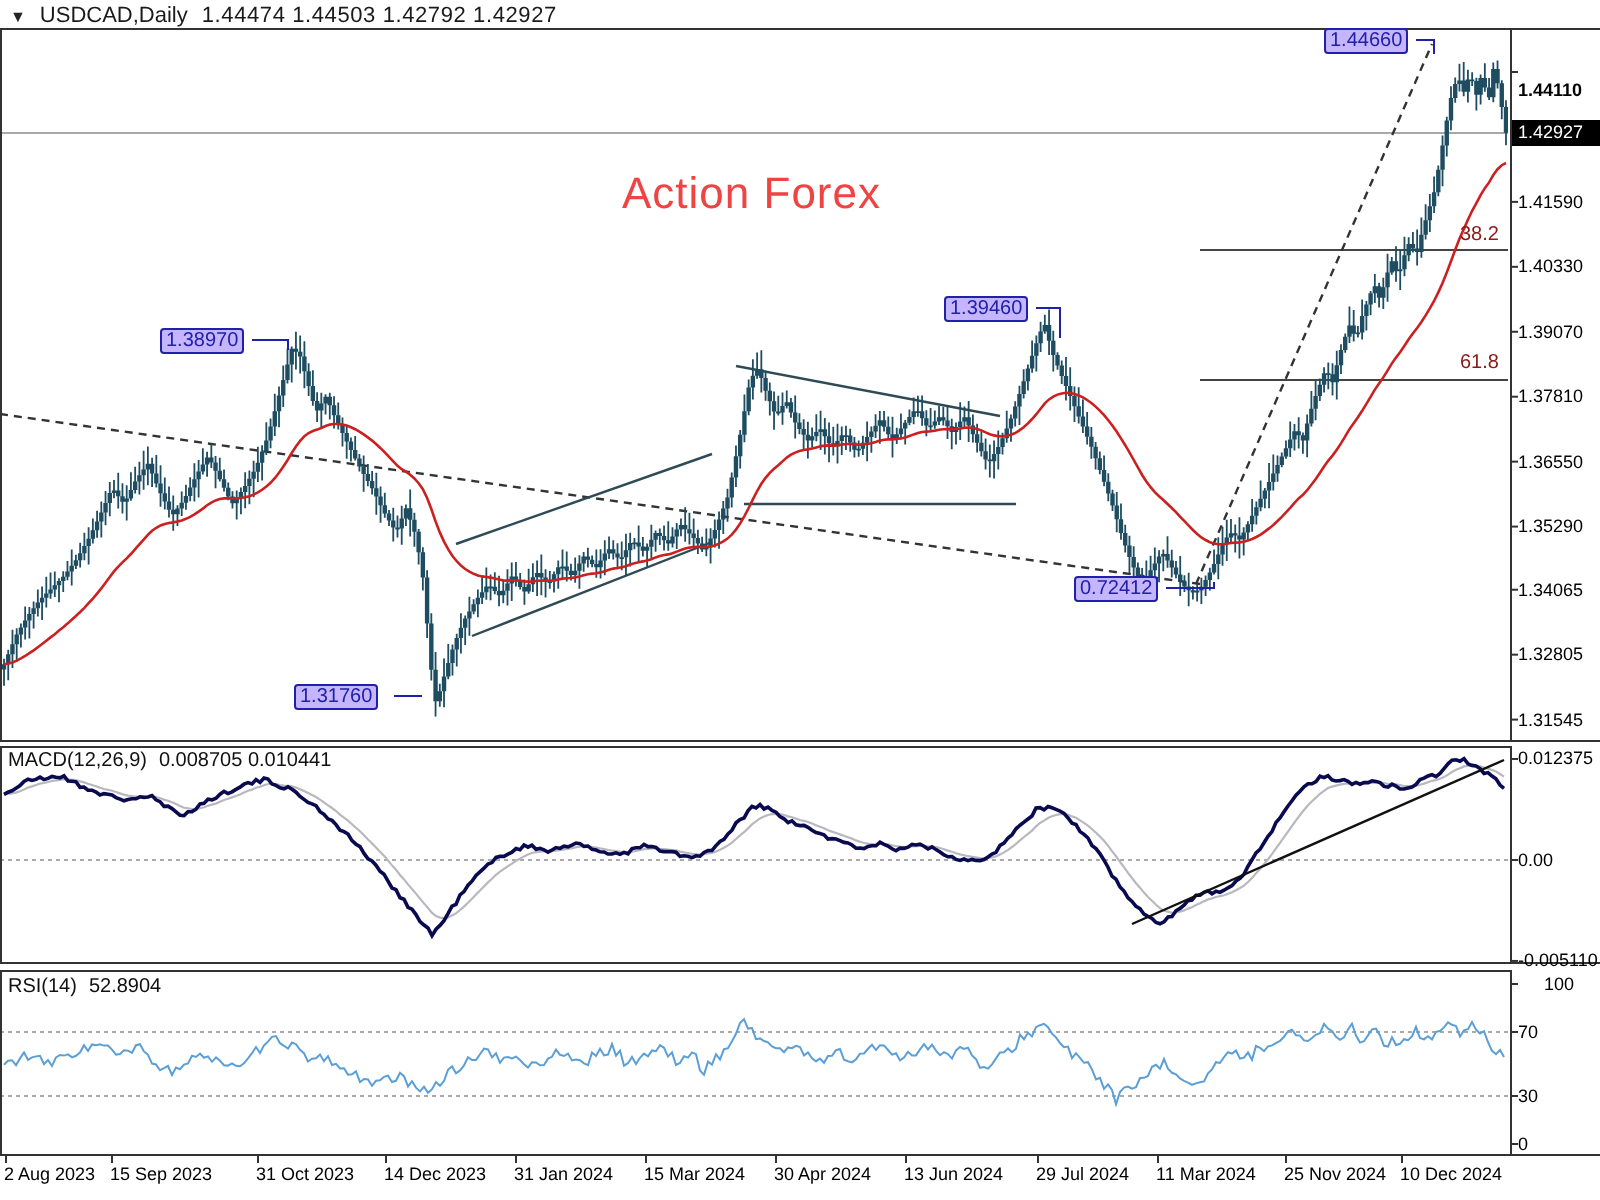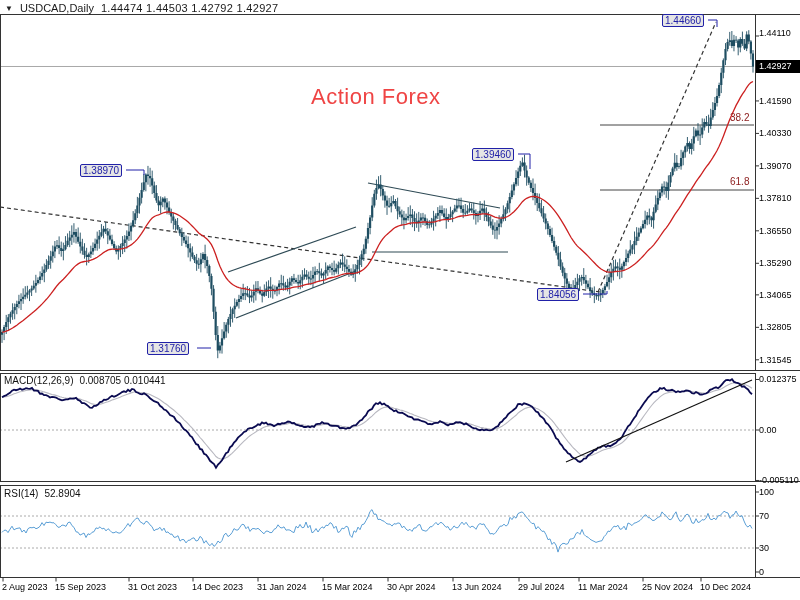--- a/index.html
+++ b/index.html
@@ -13,21 +13,21 @@
              letter-spacing:0.5px;z-index:1;}
   #plot{position:absolute;left:0;top:0;z-index:2;}
   #overlays{position:absolute;left:0;top:0;width:800px;height:600px;z-index:4;pointer-events:none;}
   .hdr{position:absolute;font-size:10px;color:#111;z-index:5;display:flex;gap:6px;}
   .macdhdr{left:4px;top:375px;}
   .rsihdr{left:4px;top:488px;}
   .pricetag{position:absolute;left:756px;top:60px;width:44px;height:13px;background:#000;
             color:#fff;font-size:9px;line-height:13px;padding-left:3px;z-index:5;}
   .axlabel{position:absolute;left:759px;font-size:9px;line-height:10px;color:#000;white-space:nowrap;}
   .datelabel{position:absolute;top:582px;font-size:9px;color:#000;white-space:nowrap;}
-  .callout{position:absolute;font-size:10px;line-height:11px;color:#2121a8;background:#e5e5e5;
+  .callout{position:absolute;font-size:10px;line-height:11px;color:#2121a8;background:#c4b5fd;
            border:1px solid #2121a8;border-radius:2px;padding:0 2px;white-space:nowrap;}
   .fiblabel{position:absolute;font-size:10px;color:#8b1a1a;}
 </style>
 </head>
 <body>
 
 <div class="screen">
   <div class="titlebar">
     <span class="tri">▼</span>
     <span class="sym">USDCAD,Daily</span>
@@ -119,50 +119,50 @@
     <span class="val">0.008705 0.010441</span>
   </div>
   <div class="hdr rsihdr">
     <span>RSI(14)</span>
     <span class="val">52.8904</span>
   </div>
 
   <div class="pricetag">1.42927</div>
 
   <div id="overlays">
-      <div class="axlabel" style="top: 28px;">1.44110</div>
+      <div class="axlabel" style="top: 40px; font-weight: bold;">1.44110</div>
       <div class="axlabel" style="top: 95.9404px;">1.41590</div>
       <div class="axlabel" style="top: 128.411px;">1.40330</div>
       <div class="axlabel" style="top: 160.881px;">1.39070</div>
       <div class="axlabel" style="top: 193.351px;">1.37810</div>
       <div class="axlabel" style="top: 225.821px;">1.36550</div>
       <div class="axlabel" style="top: 258.291px;">1.35290</div>
       <div class="axlabel" style="top: 289.86px;">1.34065</div>
       <div class="axlabel" style="top: 322.33px;">1.32805</div>
       <div class="axlabel" style="top: 354.8px;">1.31545</div>
       <div class="axlabel" style="top: 374.485px;">0.012375</div>
       <div class="axlabel" style="top: 425px;">0.00</div>
       <div class="axlabel" style="top: 475.482px;">-0.005110</div>
-      <div class="axlabel" style="top: 487px;">100</div>
+      <div class="axlabel" style="top: 487px; margin-left: 13px;">100</div>
       <div class="axlabel" style="top: 511px;">70</div>
       <div class="axlabel" style="top: 543px;">30</div>
       <div class="axlabel" style="top: 567px;">0</div>
       <div class="datelabel" style="left: 2px;">2 Aug 2023</div>
       <div class="datelabel" style="left: 55px;">15 Sep 2023</div>
       <div class="datelabel" style="left: 128px;">31 Oct 2023</div>
       <div class="datelabel" style="left: 192px;">14 Dec 2023</div>
       <div class="datelabel" style="left: 257px;">31 Jan 2024</div>
       <div class="datelabel" style="left: 322px;">15 Mar 2024</div>
       <div class="datelabel" style="left: 387px;">30 Apr 2024</div>
       <div class="datelabel" style="left: 452px;">13 Jun 2024</div>
       <div class="datelabel" style="left: 518px;">29 Jul 2024</div>
       <div class="datelabel" style="left: 578px;">11 Mar 2024</div>
       <div class="datelabel" style="left: 642px;">25 Nov 2024</div>
       <div class="datelabel" style="left: 700px;">10 Dec 2024</div>
       <div class="callout" style="left: 80px; top: 164px;">1.38970</div>
       <div class="callout" style="left: 147px; top: 342px;">1.31760</div>
       <div class="callout" style="left: 472px; top: 148px;">1.39460</div>
-      <div class="callout" style="left: 537px; top: 288px;">1.84056</div>
+      <div class="callout" style="left: 537px; top: 288px;">0.72412</div>
       <div class="callout" style="left: 662px; top: 14px;">1.44660</div>
       <div class="fiblabel" style="left: 730px; top: 112px;">38.2</div>
       <div class="fiblabel" style="left: 730px; top: 176px;">61.8</div>
     </div>
 </div>
 
 </body></html>

